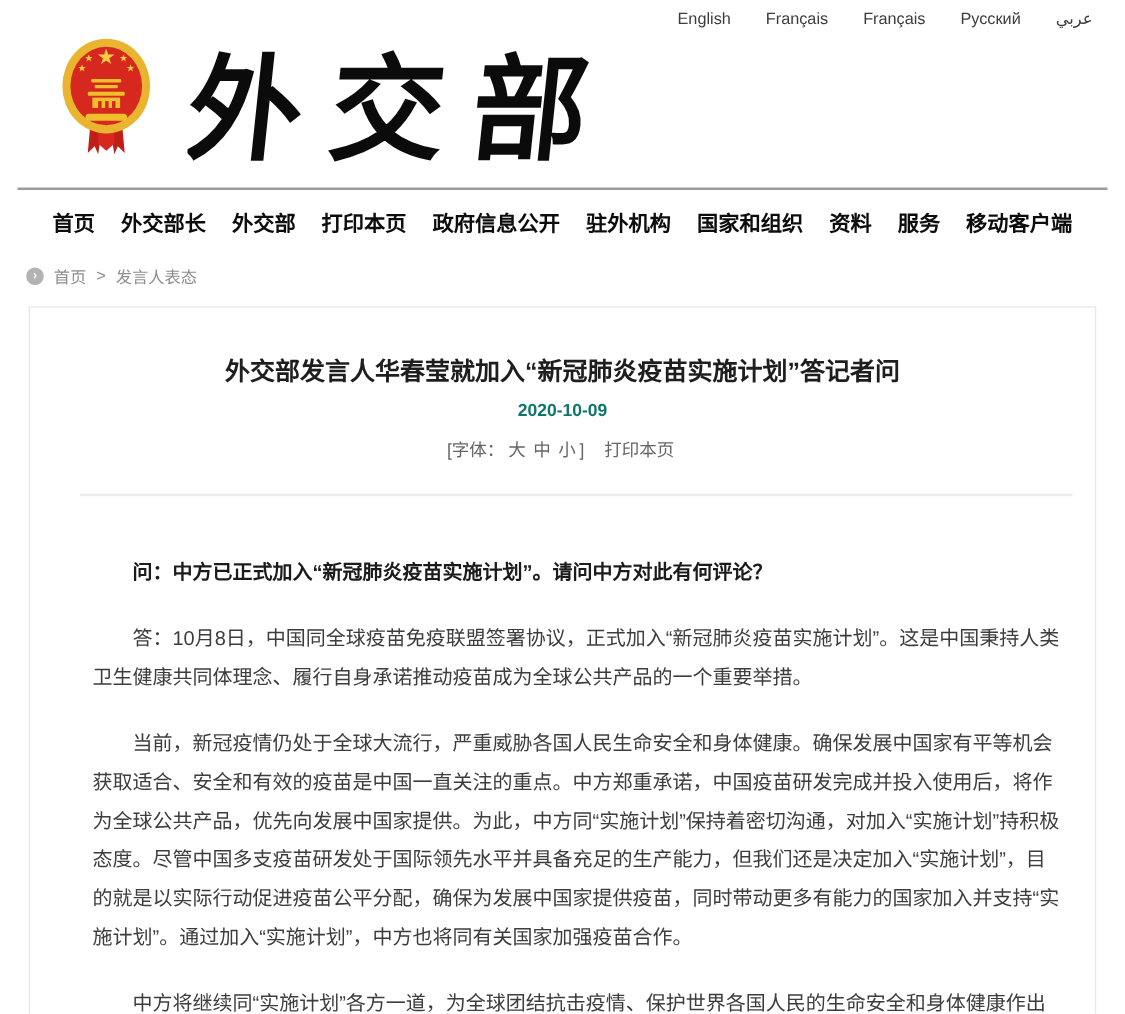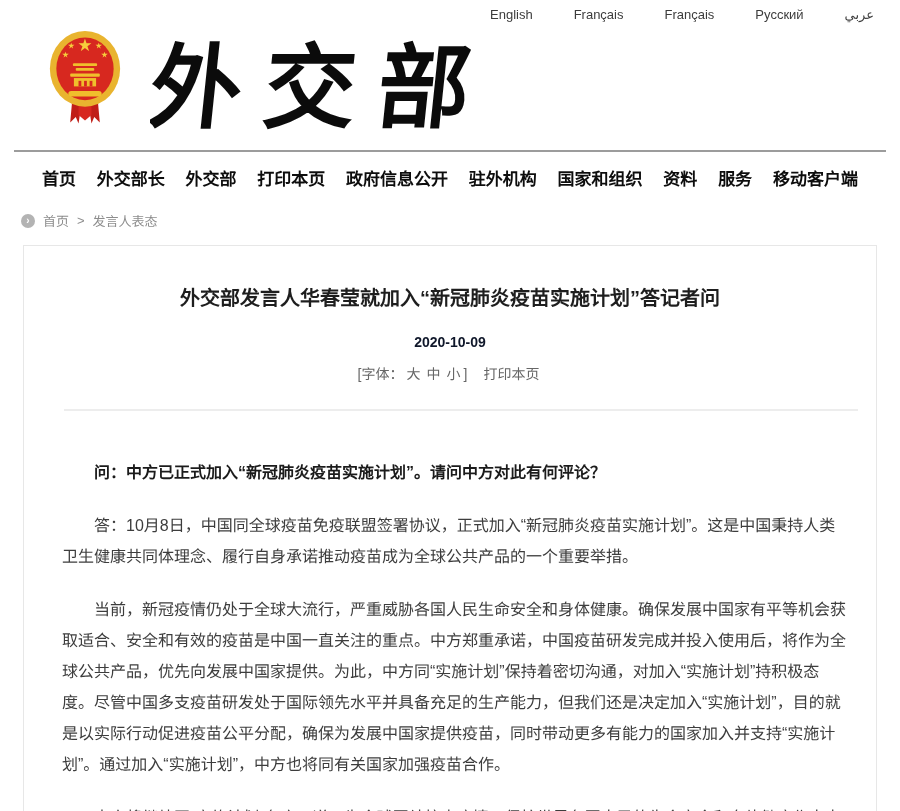--- a/index.html
+++ b/index.html
@@ -7,21 +7,21 @@
   body {
     width: 900px; height: 811px; overflow: hidden;
     background: #ffffff;
     font-family: "Liberation Sans", sans-serif;
     color: #3f3f3f;
   }
 
   
   .lang-bar {
     display: flex; justify-content: flex-end; align-items: center;
-    gap: 41px; padding: 7px 26px 0 0; font-size: 13px;
+    gap: 28px; padding: 7px 26px 0 0; font-size: 13px;
   }
   .lang-bar a { color: #3c3c3c; text-decoration: none; cursor: pointer; }
   .lang-bar a:last-child { font-weight: normal; }
 
   
   .header { display: flex; align-items: flex-start; padding: 8px 0 0 48px; height: 122px; }
   .emblem { width: 74px; height: 98px; flex: 0 0 auto; cursor: pointer; }
   .calligraphy { margin: 2px 0 0 28px; cursor: pointer; }
   .calligraphy text {
     font-family: "DejaVu Serif", serif;
@@ -59,39 +59,39 @@
     border: 1px solid #e7e7e7;
     height: 568px; overflow: hidden;
     padding-top: 33px;
   }
   .article-title {
     max-width: 792px; margin: 0 auto;
     font-size: 20px; line-height: 38px; font-weight: bold;
     color: #1e1e1e; text-align: center;
   }
   .article-date {
-    margin-top: 17px; text-align: center;
-    font-size: 14px; font-weight: bold; color: #0f172a;
+    margin-top: 3px; text-align: center;
+    font-size: 14px; font-weight: bold; color: #0f766e;
   }
   .article-tools {
     margin-top: 13px; text-align: center;
     font-size: 14px; color: #666666;
   }
   .article-tools .tool-static { color: #666666; margin-top: 30px; }
   .article-tools a { color: #666666; text-decoration: none; cursor: pointer; margin: 0 3px; }
   .article-tools .print-link { margin-left: 16px; }
   .divider {
     border: none; border-top: 2px solid #ededed;
     margin: 26px 18px 0 40px;
   }
   .article-body {
     padding: 46px 26px 0 38px;
     font-size: 16px; line-height: 31px; color: #3d3d3d;
   }
-  .article-body p { margin: 0 0 22px 0; text-indent: 2em; }
+  .article-body p { margin: 0 0 22px 12px; text-indent: 2em; }
   .article-body p.bold { font-weight: bold; color: #1b1b1b; }
 </style>
 </head>
 <body>
 
 <div class="lang-bar">
 
 <a>English</a>
     <a>Français</a>
     <a>Français</a>

